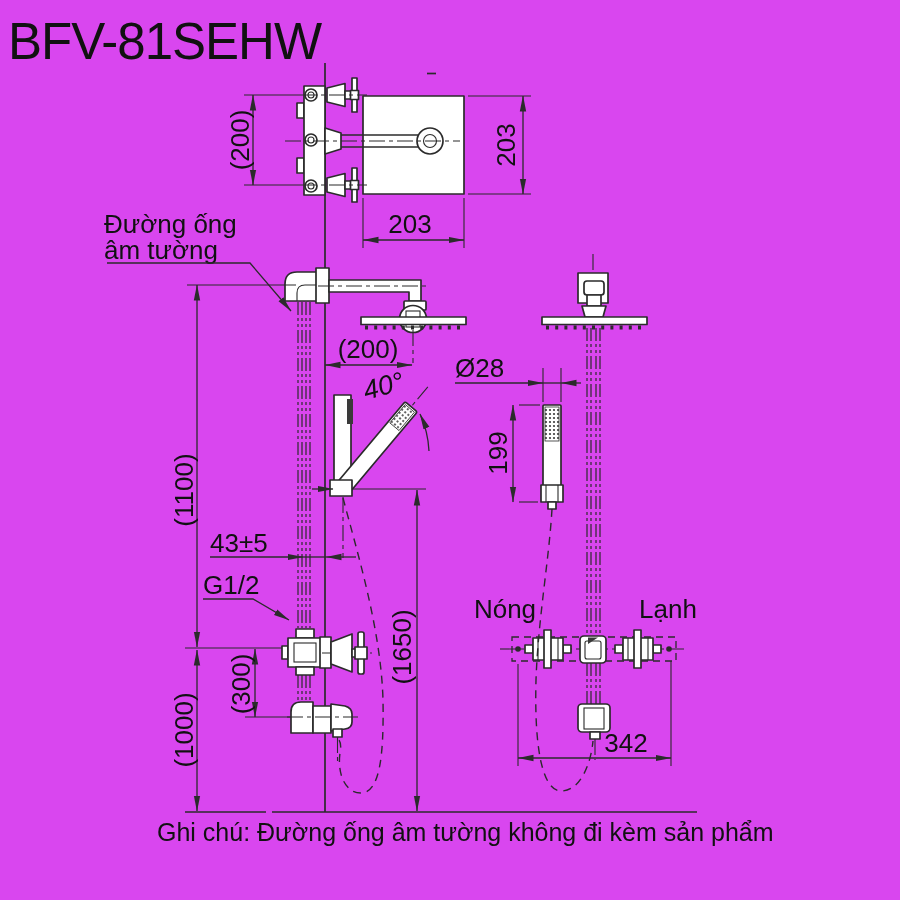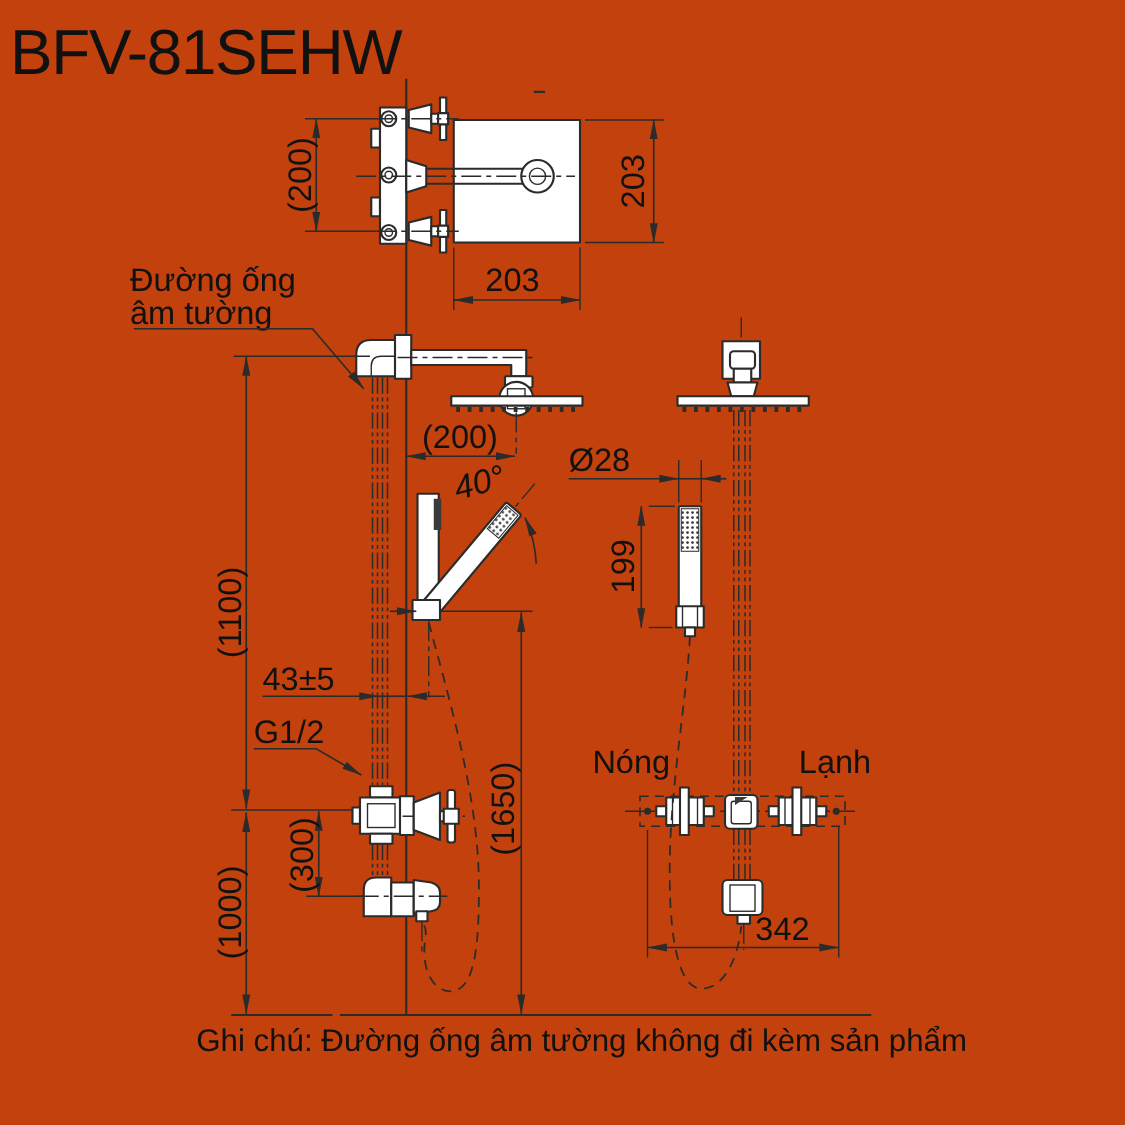--- a/index.html
+++ b/index.html
@@ -1,16 +1,16 @@
 <!DOCTYPE html>
 <html><head>
 <meta charset="utf-8">
 <style>
   html,body{margin:0;padding:0;background:#ffffff;}
-  .page{width:900px;height:900px;background:#c2410c;position:relative;overflow:hidden;}
+  .page{width:900px;height:900px;background:#d946ef;position:relative;overflow:hidden;}
   svg{display:block;}
   .txt{font-family:"Liberation Sans","DejaVu Sans",sans-serif;fill:#111111;}
   .t-title{font-size:51px;letter-spacing:-1px;}
   .t-dim{font-size:26px;}
   .t-note{font-size:25px;}
   .t-angle{font-size:27px;font-style:italic;}
   .ol{fill:none;stroke:#2b2b2b;stroke-width:1.7;stroke-linejoin:round;stroke-linecap:butt;}
   .fw{fill:#ffffff;stroke:#2b2b2b;stroke-width:1.7;stroke-linejoin:round;}
   .fd{fill:#3a3a3a;stroke:none;}
   .thin{fill:none;stroke:#2b2b2b;stroke-width:1.1;}

